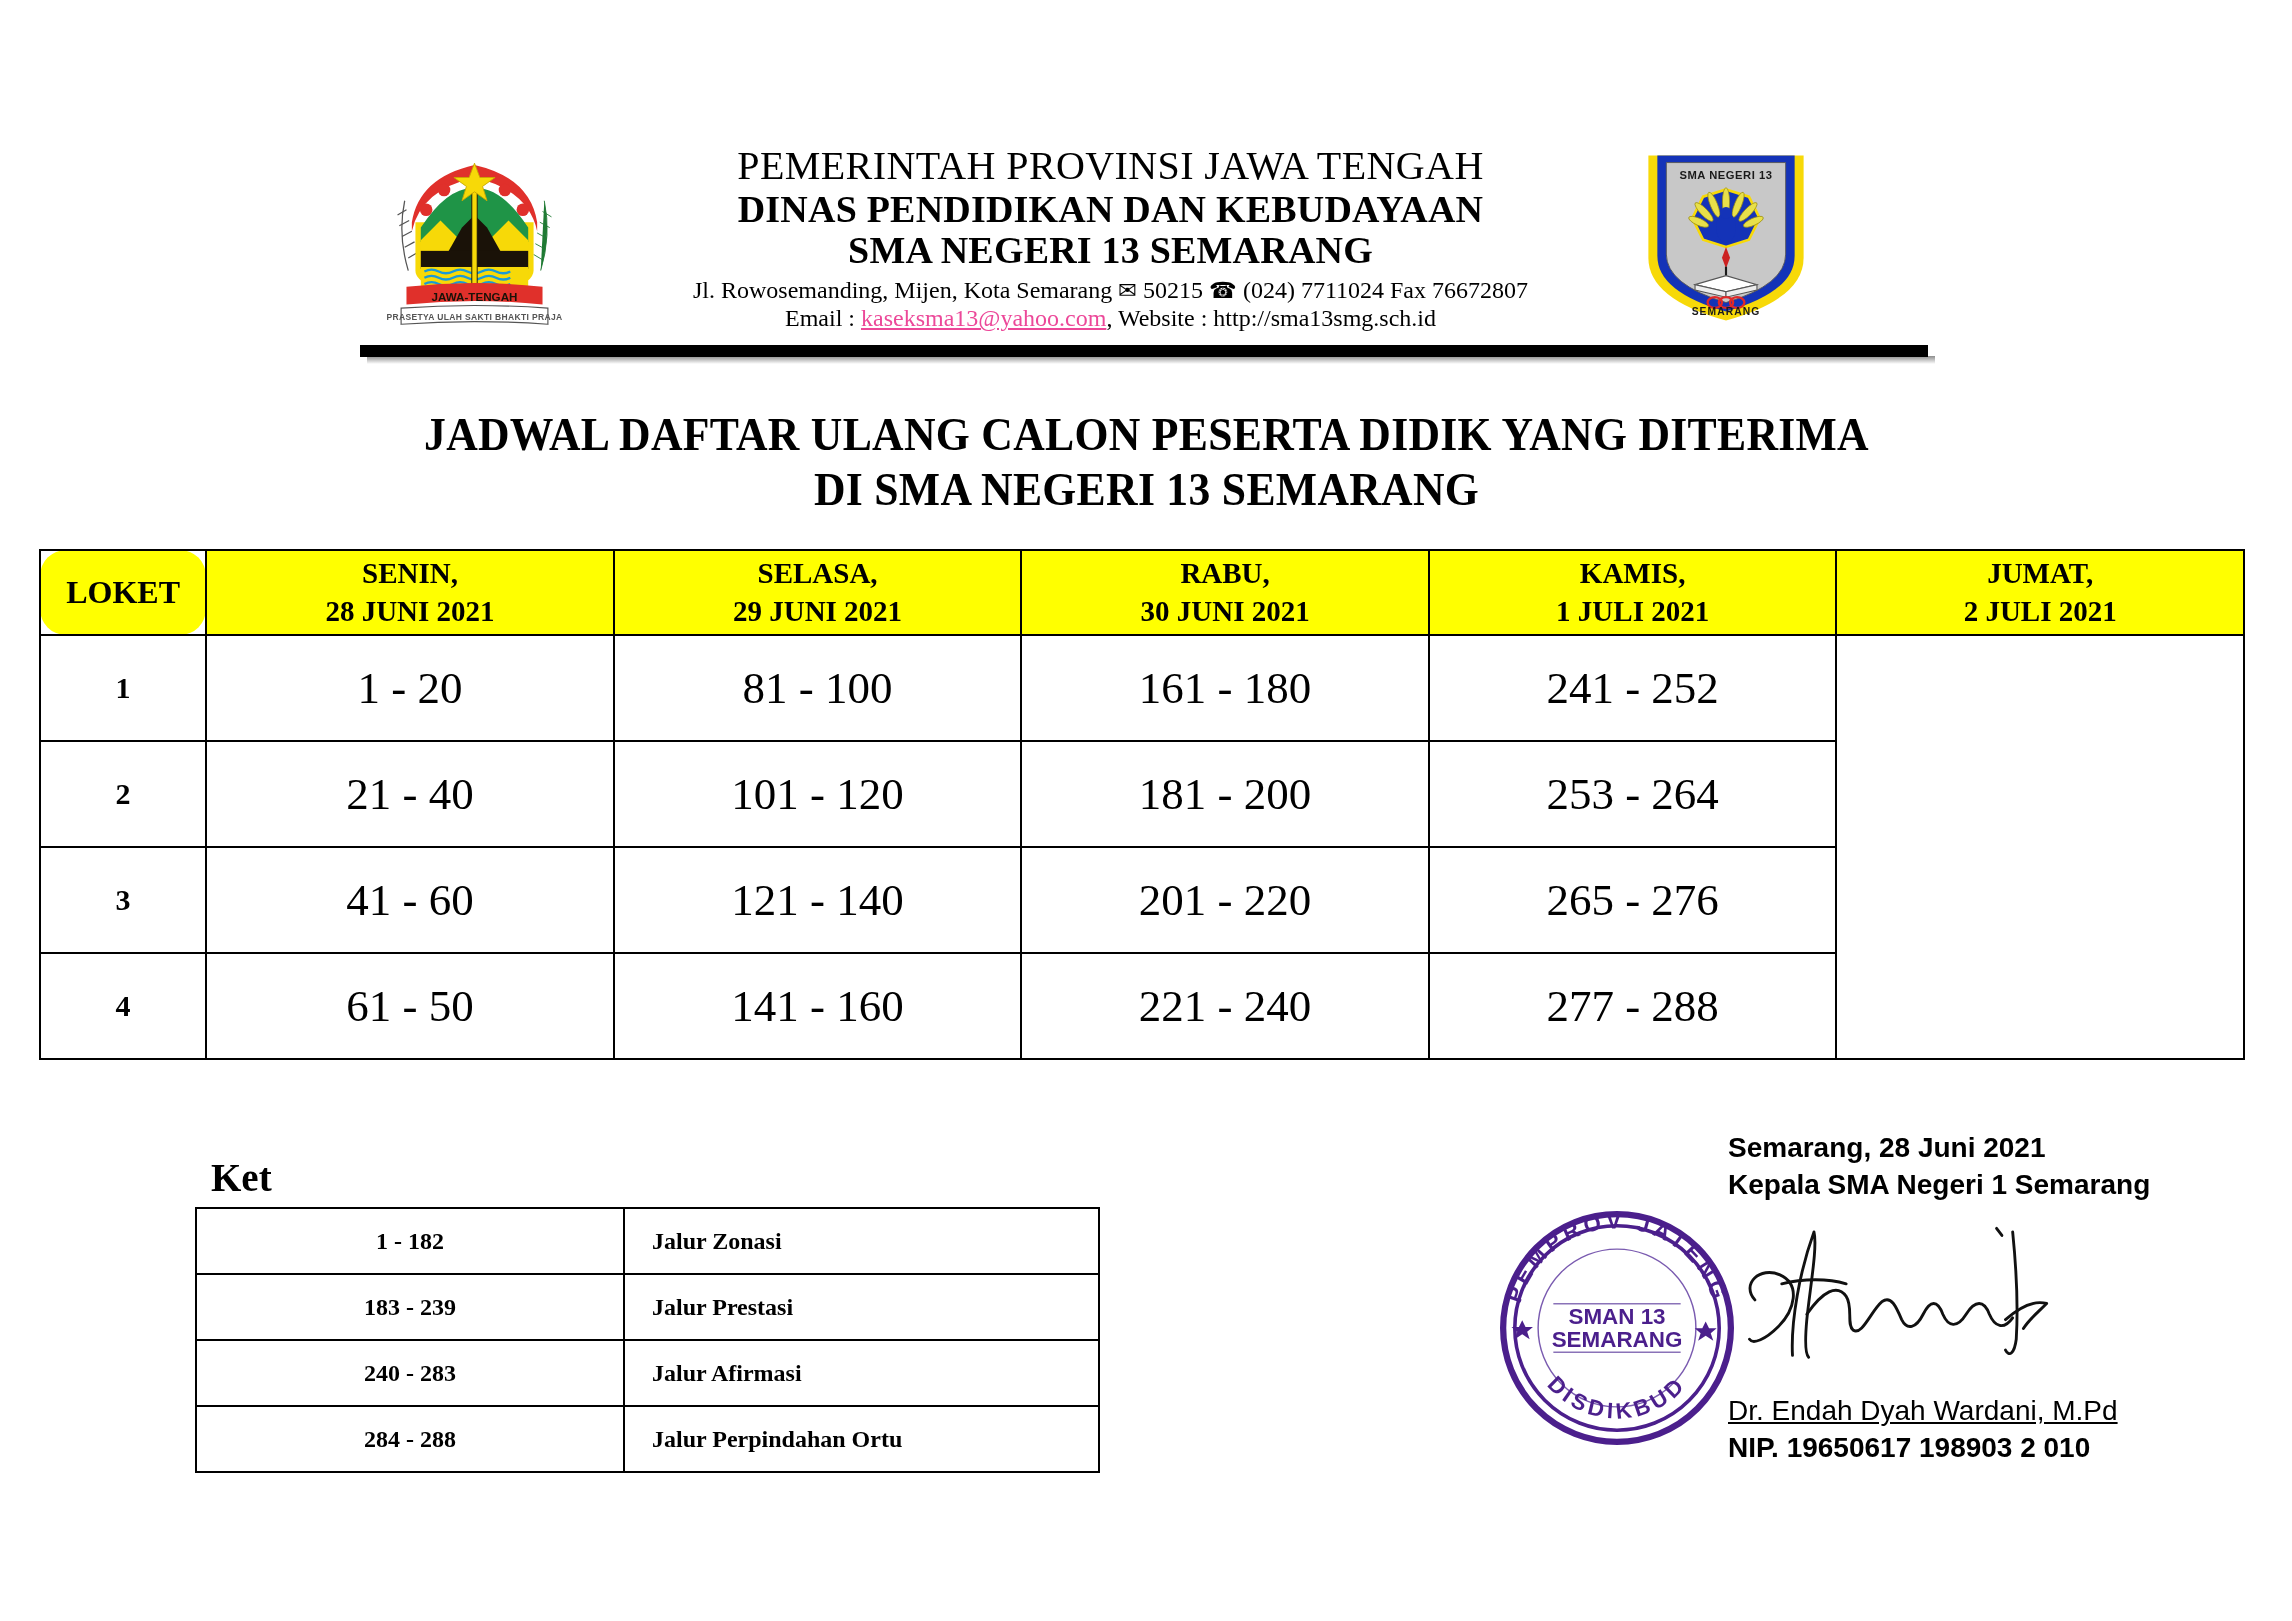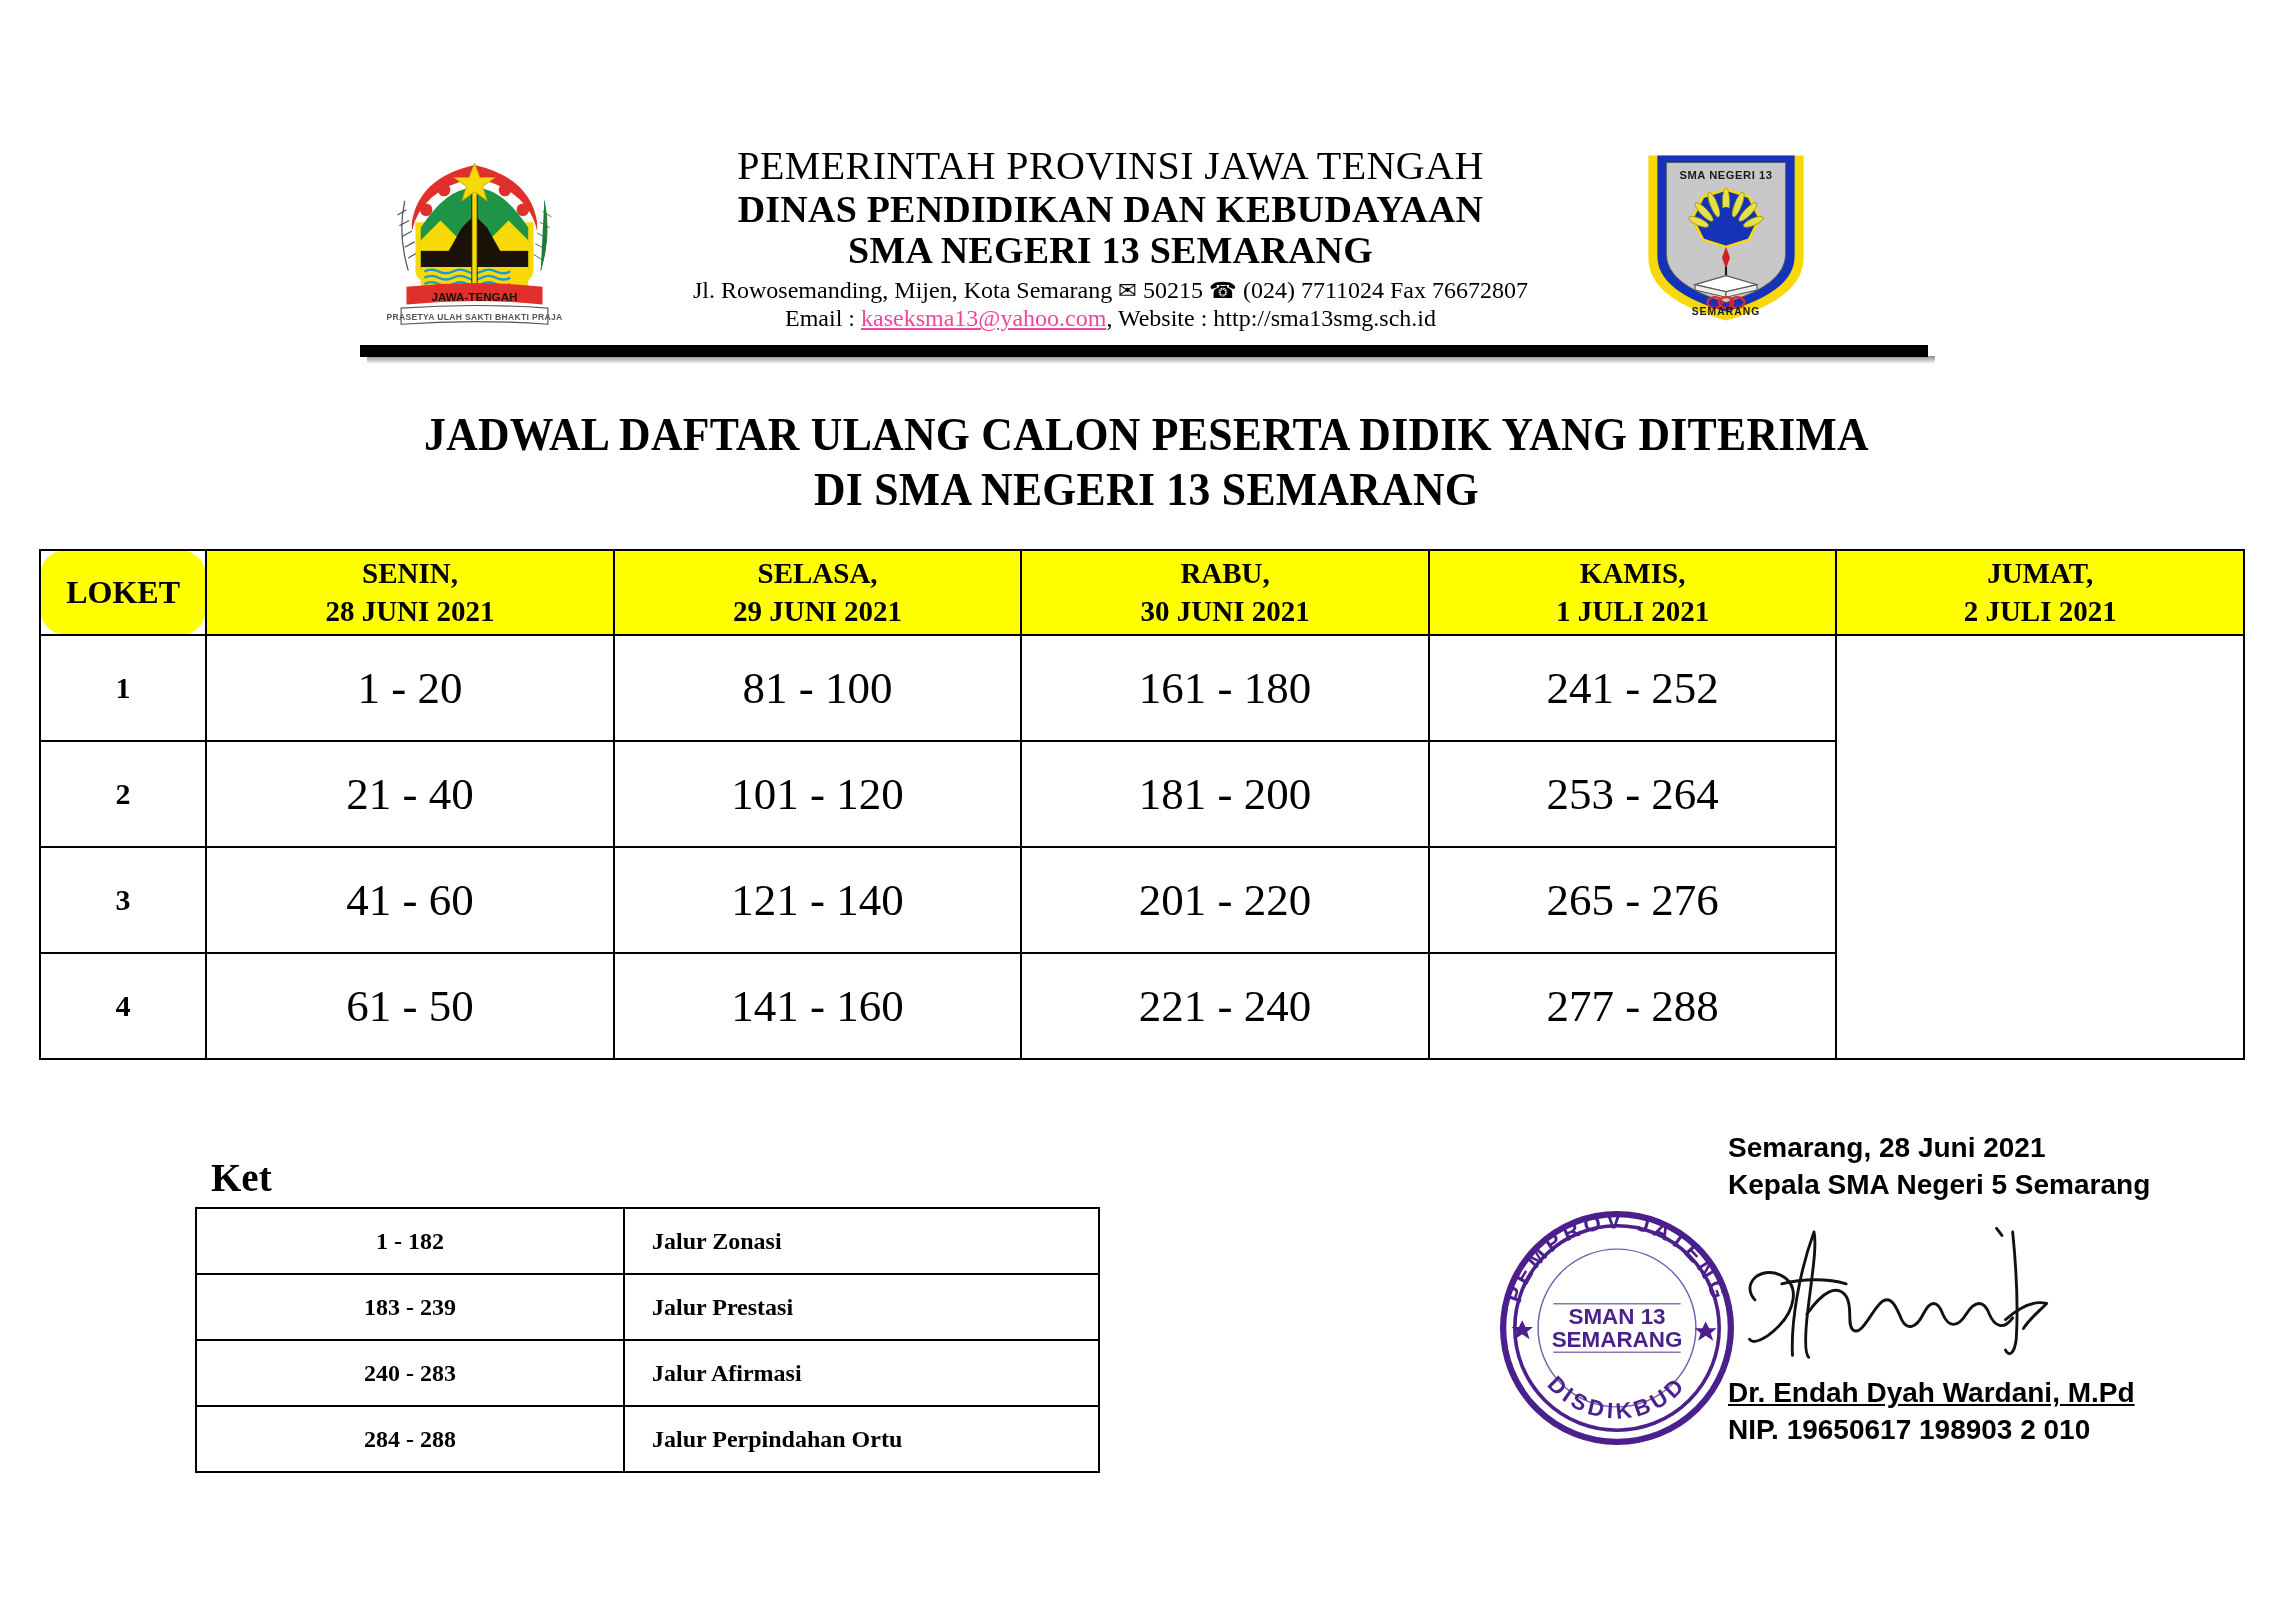--- a/index.html
+++ b/index.html
@@ -197,24 +197,25 @@
     color: #000;
   }
   #sig-name-wrap {
     position: absolute;
     left: 1728px;
     top: 1377px;
     width: 555px;
   }
   #sig-name {
     font-family: "Liberation Sans", sans-serif;
-    font-weight: bold;
+    font-weight: normal;
     font-size: 28px;
     text-decoration: underline;
     white-space: nowrap;
+    margin-top: 18px;
   }
   #sig-nip {
     font-family: "Liberation Sans", sans-serif;
     font-weight: bold;
     font-size: 28px;
     white-space: nowrap;
     margin-top: 4.5px;
   }
   #stamp {
     position: absolute;
@@ -430,21 +431,21 @@
     </tr>
     <tr>
       <td class="ket-range">284 - 288</td>
       <td class="ket-name">Jalur Perpindahan Ortu</td>
     </tr>
   </tbody>
 </table>
 
 <div id="signature-block">
   <div class="sig-line">Semarang, 28  Juni 2021</div>
-  <div class="sig-line">Kepala SMA Negeri 5 Semarang</div>
+  <div class="sig-line">Kepala SMA Negeri 1 Semarang</div>
 </div>
 
 <div id="stamp">
   <svg viewBox="0 0 290 290" width="260" height="260">
     <defs>
       <path id="arcTop" d="M 34 145 A 111 111 0 0 1 256 145"></path>
       <path id="arcBot" d="M 44 145 A 101 101 0 0 0 246 145"></path>
     </defs>
     <circle cx="145" cy="145" r="127" fill="none" stroke="#4b1f8c" stroke-width="7"></circle>
     <circle cx="145" cy="145" r="114" fill="none" stroke="#4b1f8c" stroke-width="4"></circle>

